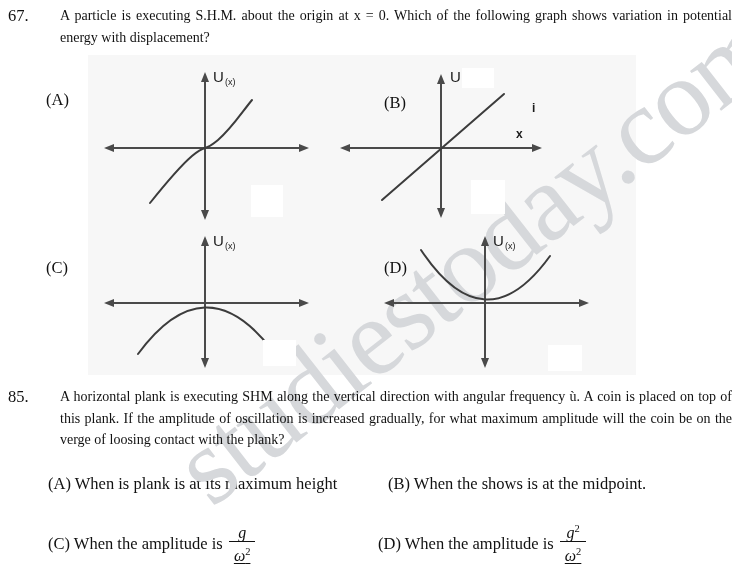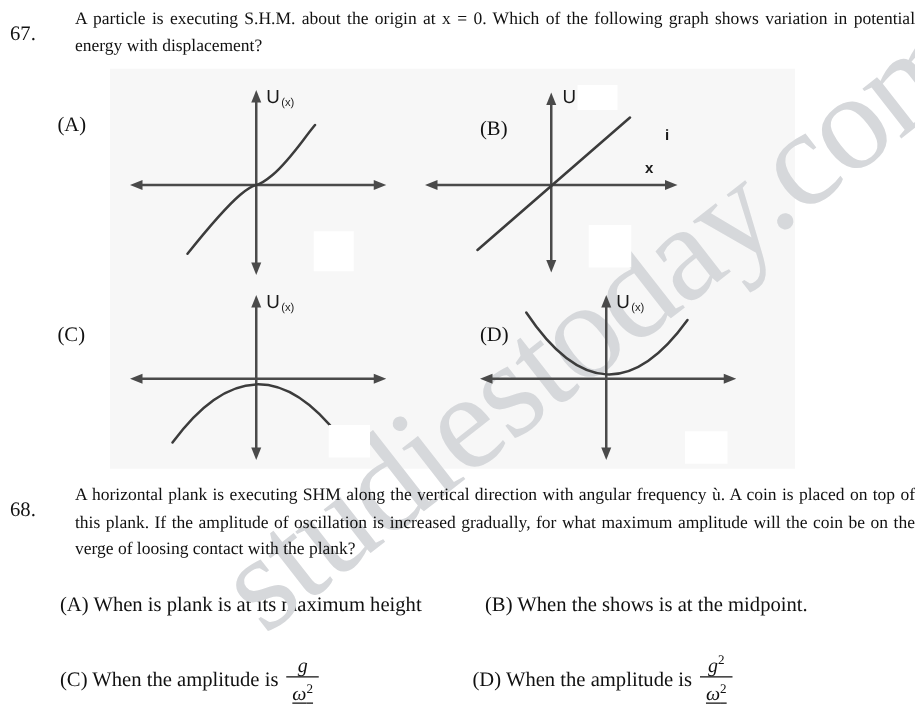--- a/index.html
+++ b/index.html
@@ -45,21 +45,20 @@
     position: absolute;
     z-index: 10;
   }
   .q-num {
     position: absolute;
     left: 0;
     top: 0;
     width: 40px;
     font-size: 16.5px;
     line-height: 21px;
-    margin-top: 11px;
   }
   .q-body {
     position: absolute;
     left: 52px;
     top: 0;
     font-size: 14px;
     line-height: 21.5px;
     text-align: justify;
   }
 
@@ -231,21 +230,21 @@
   <polygon points="105,8 101,18 109,18" fill="#4a4a4a"></polygon>
   <polygon points="105,140 101,130 109,130" fill="#4a4a4a"></polygon>
 
   <path class="curve-line" d="M 41,22 Q 105,118 170,28"></path>
   <text class="axis-label-u" x="113" y="18">U</text>
   <text class="axis-label-sub" x="125" y="21">(x)</text>
 </svg>
 <div class="white-patch" style="left:548px; top:345px; width:34px; height:26px;"></div>
 
 <div class="question" id="q68">
-  <div class="q-num">68.</div>
+  <div class="q-num">85.</div>
   <div class="q-body">A horizontal plank is executing SHM along the vertical direction with angular frequency ù. A coin is placed on top of this plank. If the amplitude of oscillation is increased gradually, for what maximum amplitude will the coin be on the verge of loosing contact with the plank?</div>
 </div>
 
 <div class="ans-opt" style="left:48px; top:473px;text-align:right;">
   <span>(A)</span>
   <span>When is plank is at its maximum height</span>
 </div>
 <div class="ans-opt" style="left:388px; top:473px;">
   <span>(B)</span>
   <span>When the shows is at the midpoint.</span>

